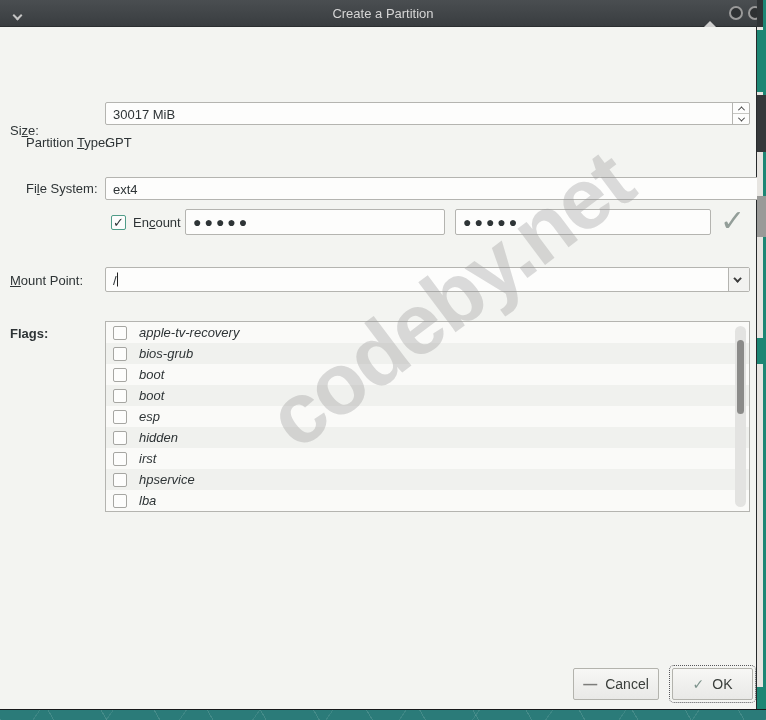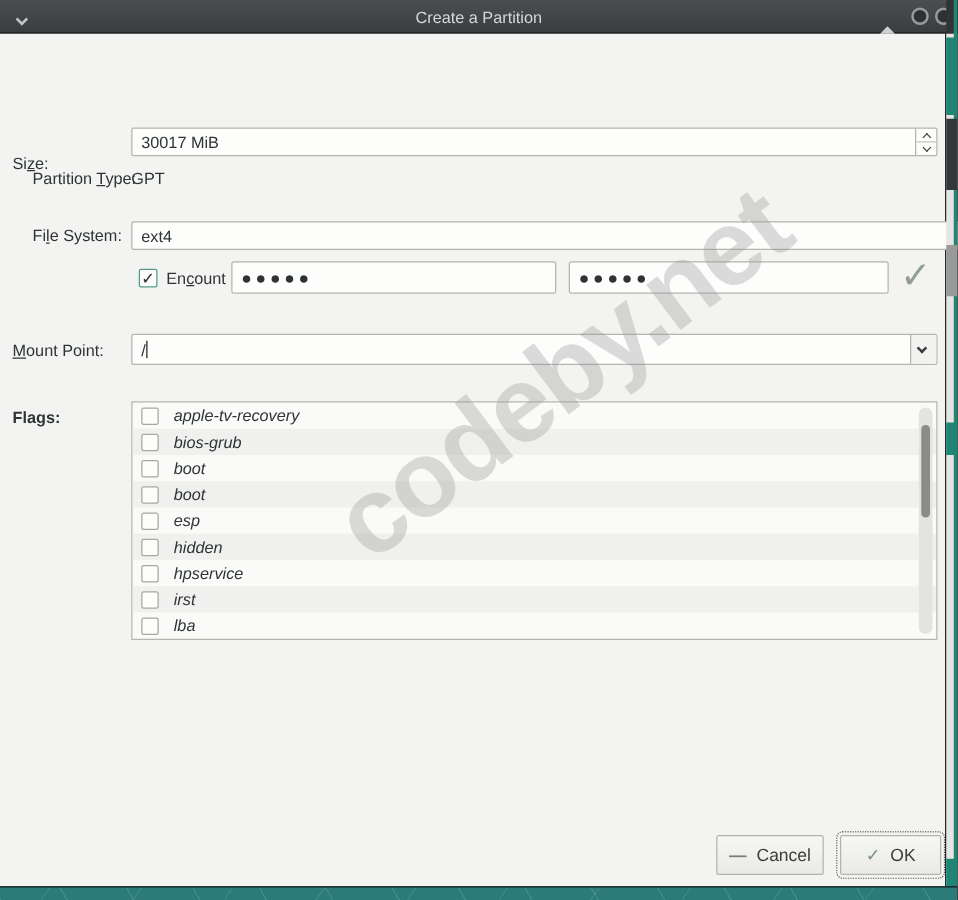--- a/index.html
+++ b/index.html
@@ -194,25 +194,25 @@
           <div class="flag-row">
             <span class="flag-cb"></span>
             <span class="flag-lab">esp</span>
           </div>
           <div class="flag-row">
             <span class="flag-cb"></span>
             <span class="flag-lab">hidden</span>
           </div>
           <div class="flag-row">
             <span class="flag-cb"></span>
+            <span class="flag-lab">irst</span>
+          </div>
+          <div class="flag-row">
+            <span class="flag-cb"></span>
             <span class="flag-lab">hpservice</span>
-          </div>
-          <div class="flag-row">
-            <span class="flag-cb"></span>
-            <span class="flag-lab">irst</span>
           </div>
           <div class="flag-row">
             <span class="flag-cb"></span>
             <span class="flag-lab">lba</span>
           </div>
         </div>
       <div class="vscroll">
           <div class="vthumb"></div>
         </div>
     </div>

